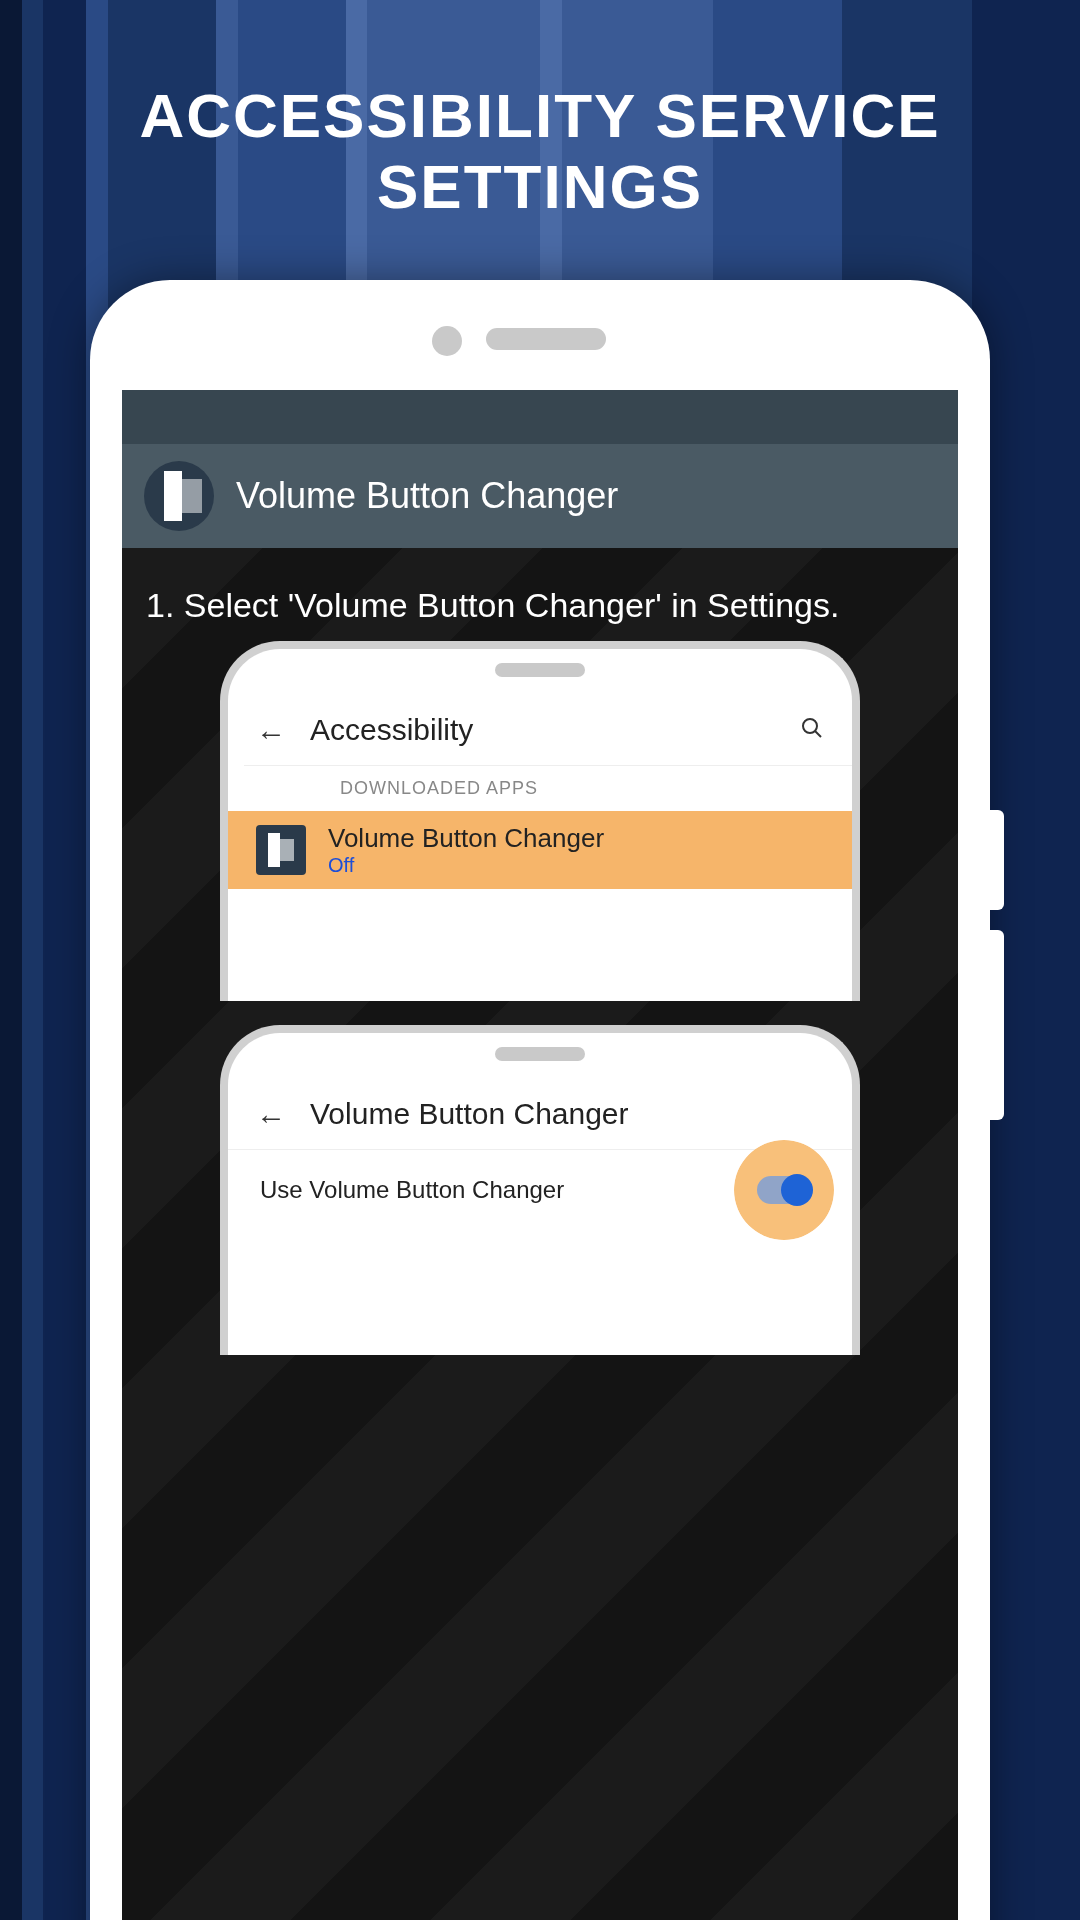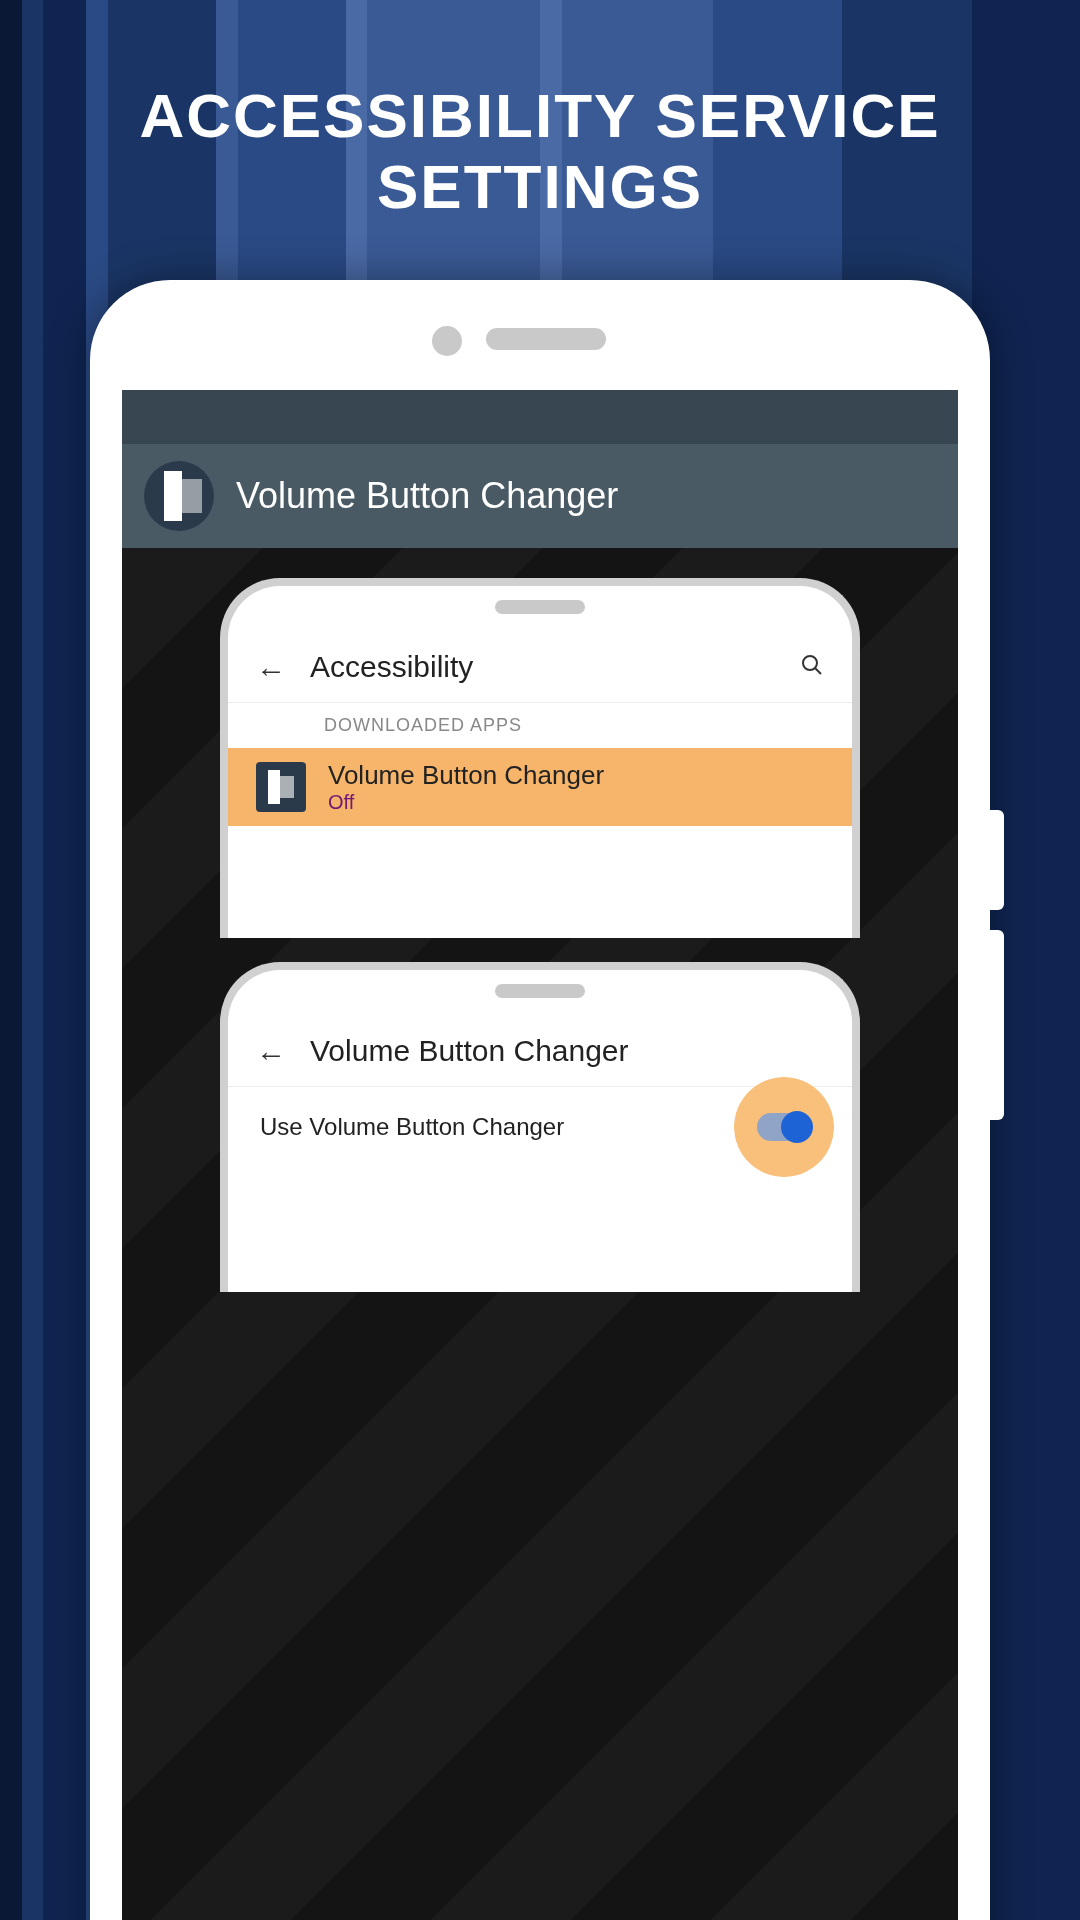--- a/index.html
+++ b/index.html
@@ -119,33 +119,33 @@
 }
 .mini1 { height:360px; }
 .mini2 { height:330px; }
 
 .mini-body { padding:50px 0 0; color:#222; }
 .mini-header {
   display:flex; align-items:center; gap:24px; padding:14px 28px 18px; font-size:30px; color:#222;
 }
 .mini-header .spacer{flex:1;}
 .arrow-back, .search-icon { font-size:30px; color:#333; }
-.section-label { font-size:18px; color:#888; letter-spacing:1px; padding:12px 0 12px 96px; border-top:1px solid #eee;}
+.section-label { font-size:18px; color:#888; letter-spacing:1px; padding:12px 0 12px 96px; border-top:1px solid #eee;margin-left:16px;}
 .hl-row {
   background:#f6b56a;
   display:flex; align-items:center; gap:22px;
   padding:12px 28px 12px 28px;
 }
 .hl-icon{
   width:50px;height:50px;background:#2a3a4a;position:relative;border-radius:4px;
 }
 .hl-icon::before{content:"";position:absolute;left:12px;top:8px;width:12px;height:34px;background:#fff;}
 .hl-icon::after{content:"";position:absolute;left:24px;top:14px;width:14px;height:22px;background:#fff;opacity:.6;}
 .hl-text .t1{font-size:26px;color:#222;}
-.hl-text .t2{font-size:20px;color:#701a75;}
+.hl-text .t2{font-size:20px;color:#1d4ed8;}
 
 .mini2-row{
   display:flex; align-items:center; justify-content:space-between;
   padding:20px 28px; border-top:1px solid #eee;
 }
 .mini2-row .lbl{font-size:24px;color:#222;margin-left:4px;}
 .toggle-halo{
   width:100px;height:100px;border-radius:50%;
   background:radial-gradient(circle,#f8c07a 0%,#f8c07a 70%, rgba(248,192,122,0) 72%);
   display:flex;align-items:center;justify-content:center;
@@ -170,20 +170,21 @@
   <div class="screen">
     <div class="statusbar"></div>
 
     <div class="appbar">
       <div class="app-icon"></div>
       <div class="appbar-title">Volume Button Changer</div>
     </div>
 
     <div class="dark-panel">
 
+      <div class="step">1. Select 'Volume Button Changer' in Settings.</div>
 
       <div class="mini mini1">
 
         <div class="mini-body">
           <div class="mini-header">
             <span class="arrow-back">←</span>
             <span>Accessibility</span>
             <span class="spacer"></span>
             <span class="search-icon">
               <svg width="24" height="24" viewBox="0 0 24 24" fill="none" stroke="#333" stroke-width="2">

